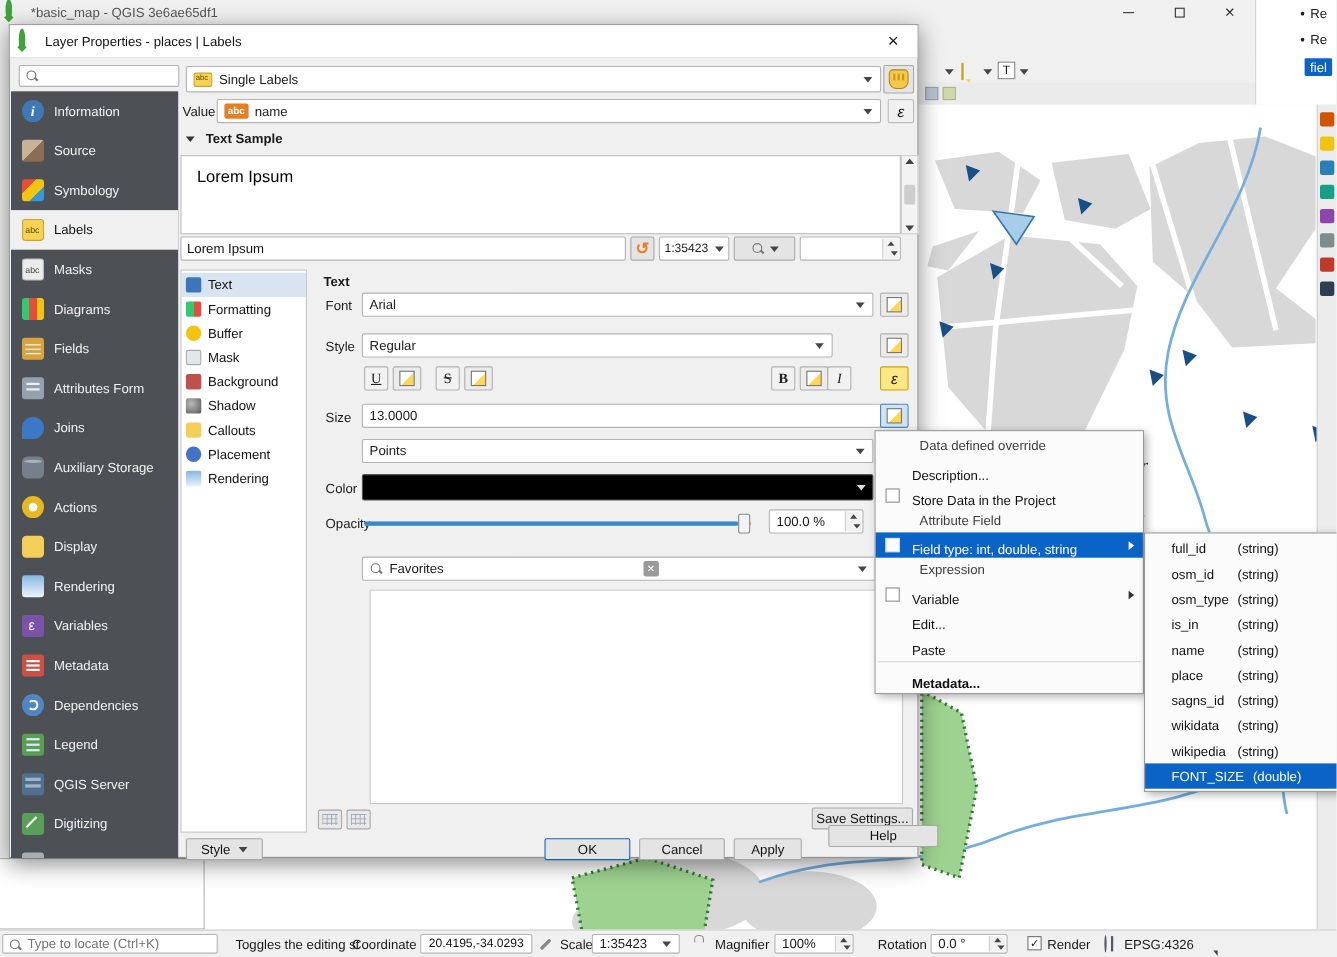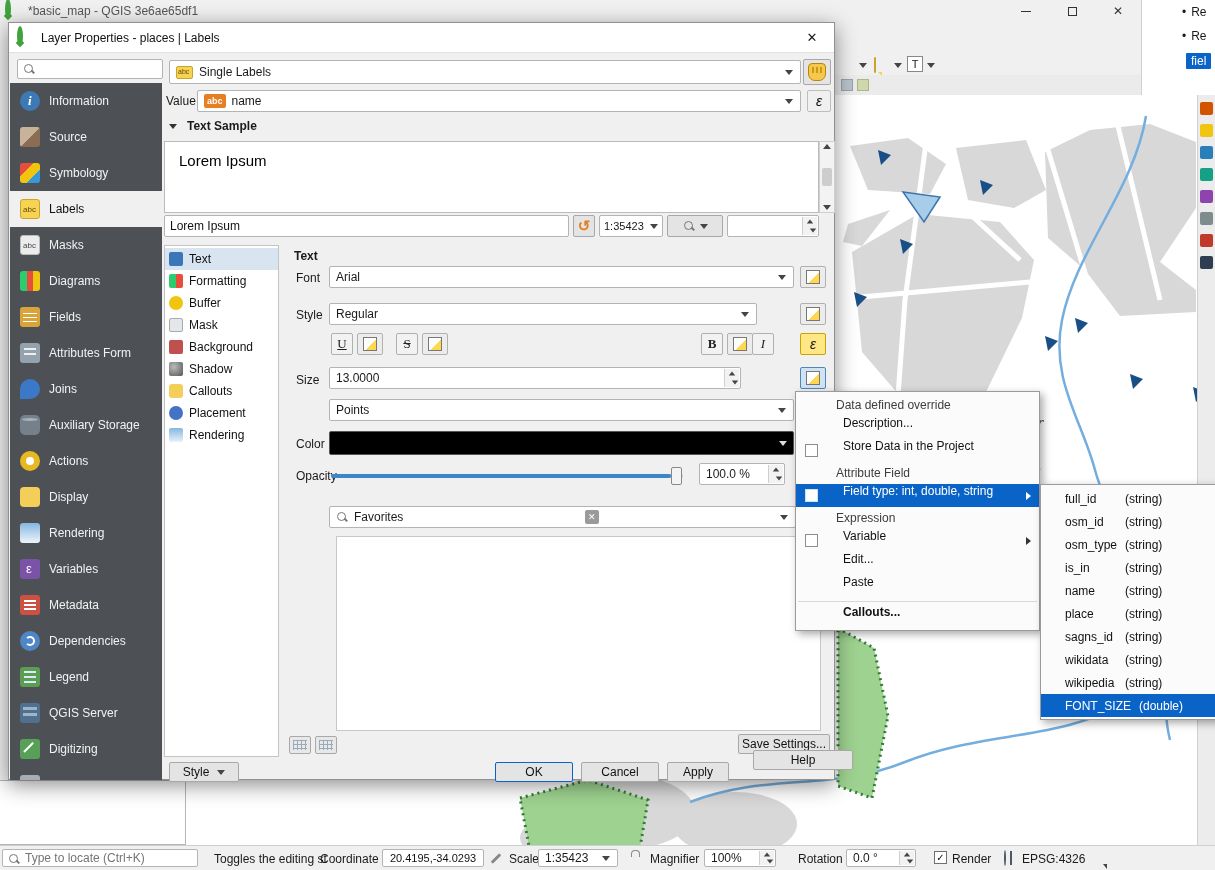--- a/index.html
+++ b/index.html
@@ -49,21 +49,21 @@
 .tabi{height:22px;display:flex;align-items:center;gap:6px;padding:0 4px;color:#111}
 .tabi.sel{background:#d8e4f0}
 .tic{width:14px;height:14px;border-radius:2px;flex:0 0 14px}
 .ti0{background:#3a76b8}.ti1{background:linear-gradient(90deg,#2ecc71 50%,#e74c3c 50%)}
 .ti2{background:#f1c40f;border-radius:50%}.ti3{background:#e4e7ea;border:1px solid #aaa}
 .ti4{background:#c0504d}.ti5{background:radial-gradient(circle at 35% 35%,#bbb,#555)}
 .ti6{background:#f3cf5a;border-radius:3px}.ti7{background:#4472c4;border-radius:50%}
 .ti8{background:linear-gradient(180deg,#86b6e0,#e8f1fa)}
 .menu{position:absolute;background:#fbfbfb;border:1px solid #9a9a9a;box-shadow:3px 3px 8px rgba(0,0,0,.35);padding:2px 0}
 .mhdr{height:22px;display:flex;align-items:center;padding-left:40px;color:#3d3d3d}
-.mi{height:23px;display:flex;align-items:flex-start;padding-left:47px;position:relative;color:#111}
+.mi{height:23px;display:flex;align-items:flex-end;padding-left:33px;position:relative;color:#111}
 .mi .cb{position:absolute;left:9px;top:5px;width:13px;height:13px;background:#fff;border:1px solid #8d8d8d}
 .mi .sub{position:absolute;right:8px;top:8px}
 .mi.hl{background:#0a64c8;color:#fff}
 .mi.hl .cb{border-color:#cfe0f2}
 .mi.hl .sub{border-left-color:#fff}
 .msep{height:1px;background:#d8d8d8;margin:3px 2px}
 .fi{height:23px;display:flex;align-items:center;padding-left:24px;color:#111}
 .fi .fn{min-width:52px;margin-right:8px}
 .fi.hl{background:#0a64c8;color:#fff}
 .vscroll{position:absolute;background:#f3f3f3;border:1px solid #cfcfcf;display:flex;flex-direction:column;justify-content:space-between;align-items:center;padding:2px 0}
@@ -460,21 +460,21 @@
       <span class="ddic"></span>
     </div>
   <div class="fmtb" style="left:743px;top:310px;font-style:italic">
       <span>I</span>
     </div>
   <div class="ddbtn" style="left:791px;top:310px;background:#ffe786;border-color:#caa400;font-style:italic;font-size:14px">
       <span>ε</span>
     </div>
 
   <span class="abs" style="left:287px;top:350px">Size</span>
-  <div class="combo" style="left:320px;top:344px;width:412px;padding-right:34px">
+  <div class="combo" style="left:320px;top:344px;width:489px;padding-right:34px">
     <span>13.0000</span>
     <span class="spincol">
         <span class="caru"></span>
         <span class="car"></span>
       </span>
   </div>
   <div class="ddbtn pressed" style="left:791px;top:344px">
       <span class="ddic"></span>
     </div>
 
@@ -549,21 +549,21 @@
       <span class="carr sub"></span>
     </div>
   <div class="mi">
       <span>Edit...</span>
     </div>
   <div class="mi">
       <span>Paste</span>
     </div>
   <div class="msep"></div>
   <div class="mi" style="font-weight:bold">
-      <span>Callouts...</span>
+      <span>Metadata...</span>
     </div>
 </div>
 
 <div class="menu" style="left:1040px;top:484px;width:185px;z-index:21">
   <div class="fi">
       <span class="fn">full_id</span>
       <span>(string)</span>
     </div>
   <div class="fi">
       <span class="fn">osm_id</span>

